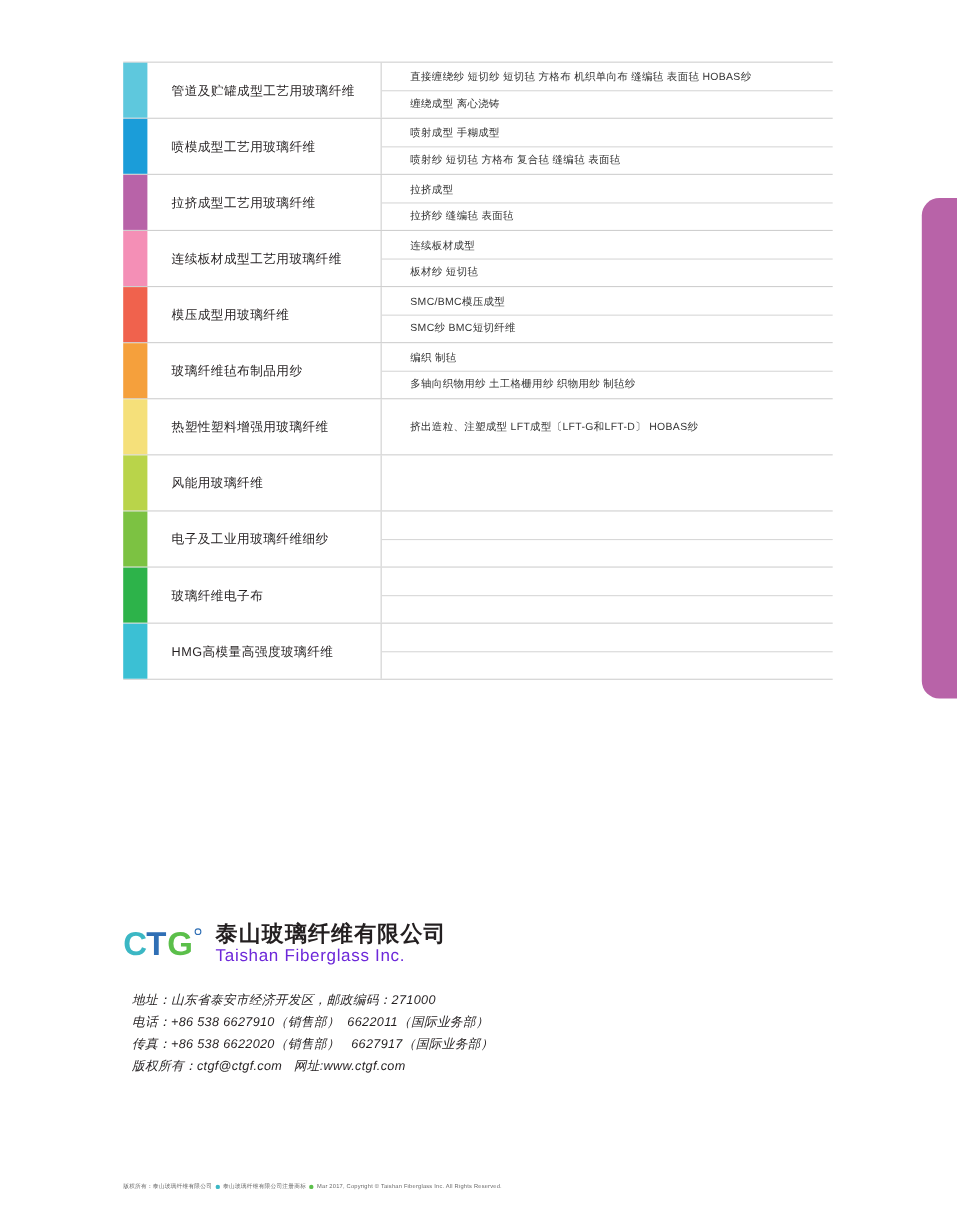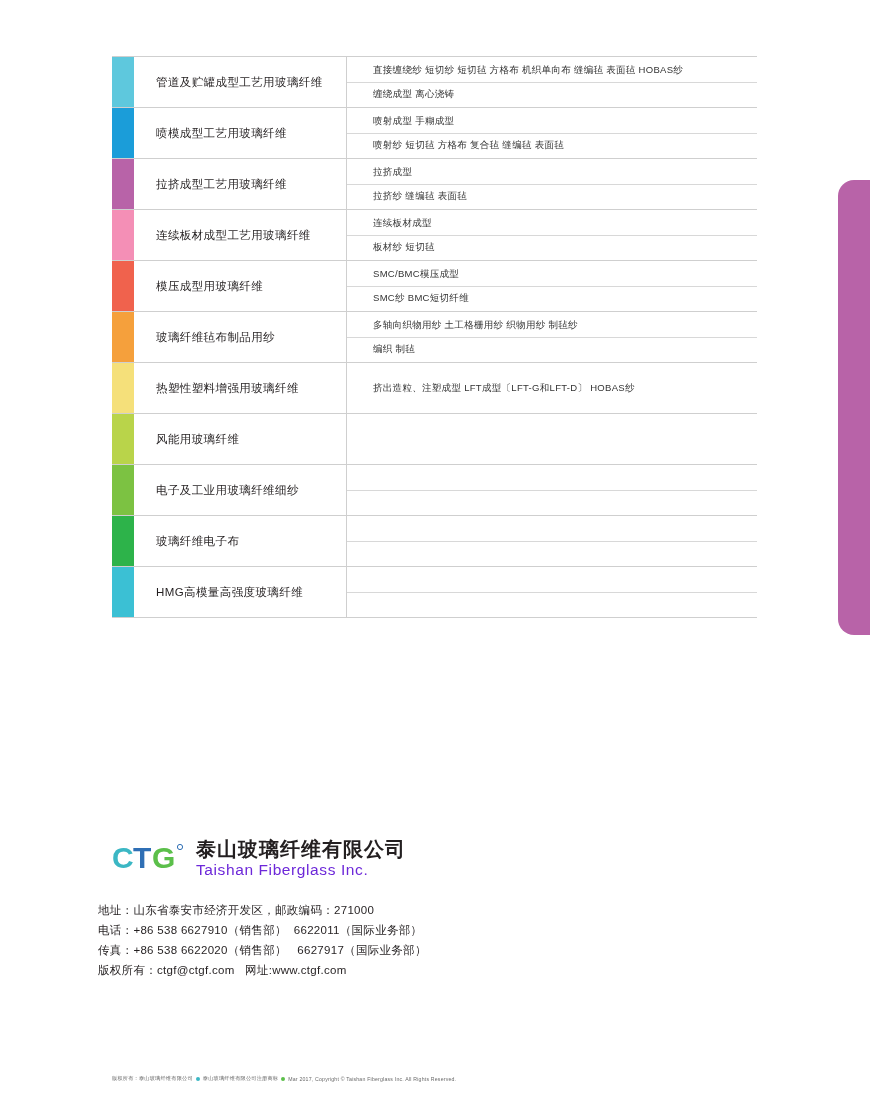--- a/index.html
+++ b/index.html
@@ -99,26 +99,27 @@
   .logo-text .en {
     font-size: 15.5px;
     font-weight: normal;
     letter-spacing: 0.6px;
     color: #6d28d9;
     line-height: 1.15;
   }
 
   .contact {
     position: absolute;
-    left: 98px;
+    left: 120px;
     top: 900px;
     font-size: 11.5px;
     line-height: 20px;
     color: #231f20;
     letter-spacing: 0.3px;
+    font-style: italic;
   }
   .contact div { white-space: pre; }
 
   .copyright {
     position: absolute;
     left: 112px;
     top: 1075px;
     font-size: 5.2px;
     color: #6a6a6a;
     letter-spacing: 0.2px;
@@ -184,22 +185,22 @@
     <div class="cat-details">
       <div class="detail-line">SMC/BMC模压成型</div>
       <div class="detail-line">SMC纱  BMC短切纤维</div>
     </div>
   </div>
 
   <div class="cat-row">
     <div class="swatch" style="background:#f5a03c"></div>
     <div class="cat-name">玻璃纤维毡布制品用纱</div>
     <div class="cat-details">
+      <div class="detail-line">编织  制毡</div>
       <div class="detail-line">多轴向织物用纱  土工格栅用纱  织物用纱  制毡纱</div>
-      <div class="detail-line">编织  制毡</div>
     </div>
   </div>
 
   <div class="cat-row">
     <div class="swatch" style="background:#f5e07a"></div>
     <div class="cat-name">热塑性塑料增强用玻璃纤维</div>
     <div class="cat-details">
       <div class="detail-line">挤出造粒、注塑成型  LFT成型〔LFT-G和LFT-D〕 HOBAS纱</div>
     </div>
   </div>

